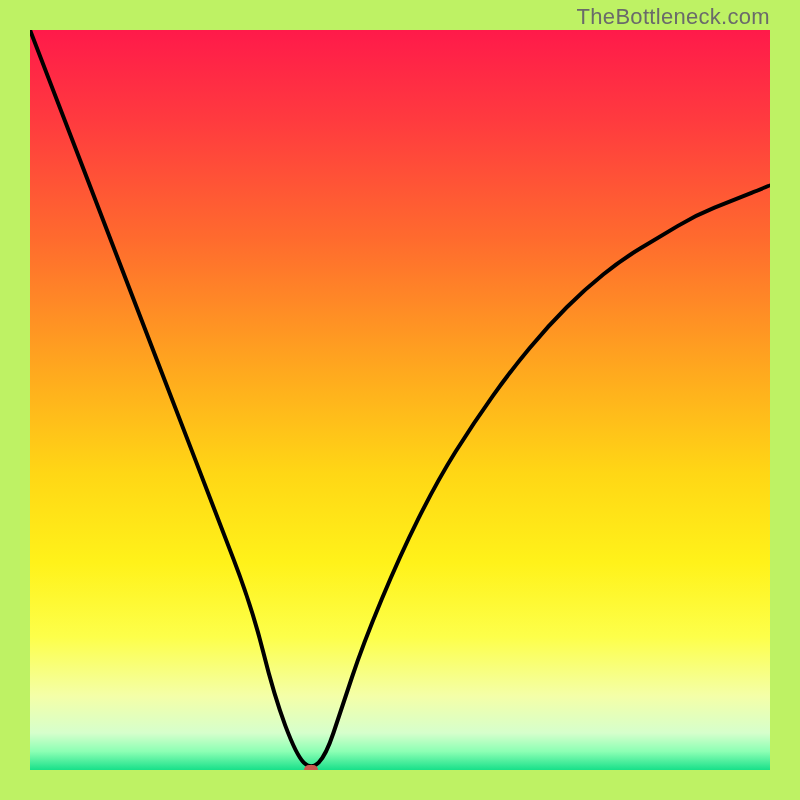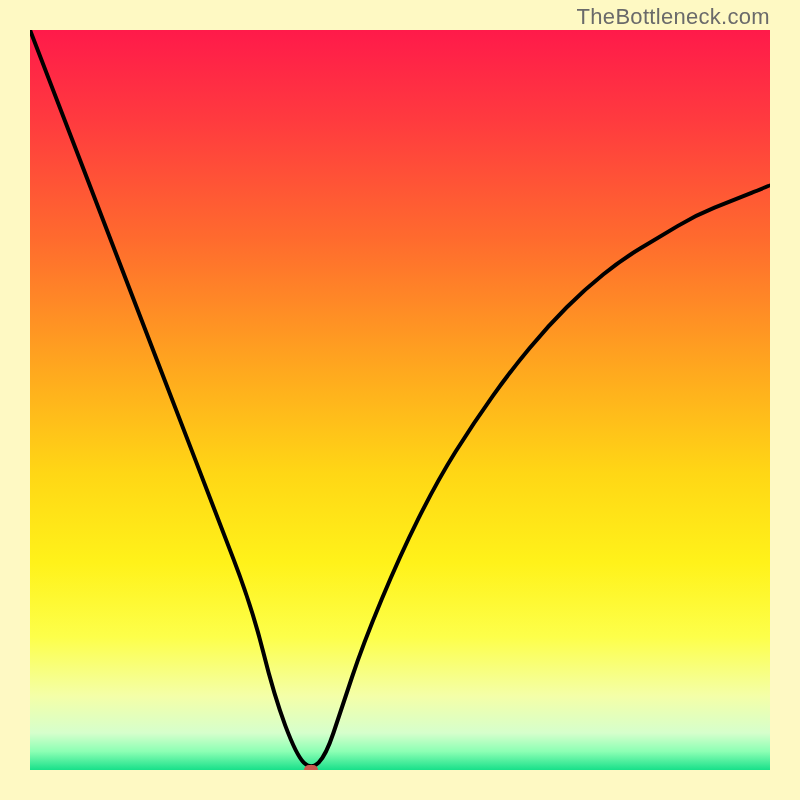--- a/index.html
+++ b/index.html
@@ -10,21 +10,21 @@
     background: #000;
     overflow: hidden;
     font-family: Arial, Helvetica, sans-serif;
   }
   .frame {
     position: absolute;
     top: 0;
     left: 0;
     width: 800px;
     height: 800px;
-    background: #fef9c3;
+    background: #bef264;
   }
   .plot-area {
     position: absolute;
     top: 30px;
     left: 30px;
     width: 740px;
     height: 740px;
     overflow: hidden;
   }
   .gradient {

